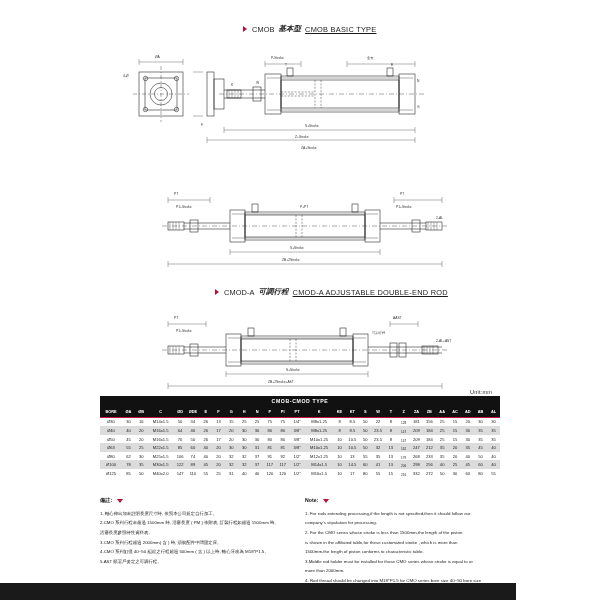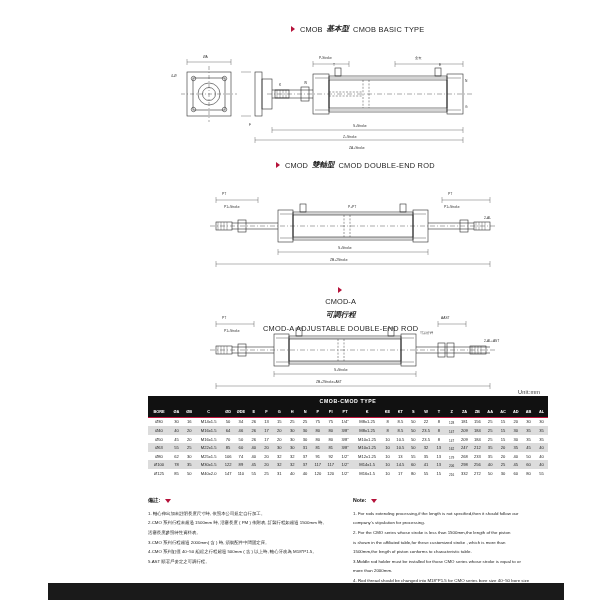--- a/index.html
+++ b/index.html
@@ -7,21 +7,20 @@
     margin: 0; padding: 0;
     width: 600px; height: 600px;
     background: #ffffff;
     font-family: "Liberation Sans", sans-serif;
   }
   #page {
     position: relative;
     width: 516px; height: 600px;
     background: #fff;
     overflow: hidden;
-    margin-left: 48px;
   }
 
   
   .sec-head {
     position: absolute;
     display: flex;
     align-items: center;
     gap: 4px;
     font-size: 7.4px;
     color: #1b1b1b;
@@ -29,21 +28,21 @@
     white-space: nowrap;
   }
   .tri {
     width: 0; height: 0;
     border-top: 3.2px solid transparent;
     border-bottom: 3.2px solid transparent;
     border-left: 4.6px solid #b5123a;
     margin-right: 1px;
   }
   .sec-head .cn { font-weight: bold; font-style: italic; }
-  .sec-head .en { letter-spacing: .25px; }
+  .sec-head .en { letter-spacing: .25px; text-decoration: underline; }
 
   
   .draw { position: absolute; }
   .draw svg { display: block; }
 
   
   .unit {
     position: absolute;
     font-size: 5.6px;
     color: #333;
@@ -226,26 +225,20 @@
         <text x="141" y="42">W</text>
         <text x="170" y="24">T</text>
         <text x="276" y="24">E</text>
         <text x="302" y="40">N</text>
         <text x="302" y="66">G</text>
         <text x="86" y="84">F</text>
       </g>
     </svg>
   </div>
 
-  <div class="sec-head" style="left:228px; top:160px;">
-    <span class="tri"></span>
-    <span>CMOD</span>
-    <span class="cn">雙軸型</span>
-    <span class="en">CMOD DOUBLE-END ROD</span>
-  </div>
 
   <div class="draw" style="left:150px; top:182px;">
     <svg width="310" height="95" viewBox="0 0 310 95">
       <g stroke="#2b2b2b" fill="none" stroke-width="0.6">
 
         <rect x="18" y="40" width="16" height="8"></rect>
         <line x1="20" y1="40" x2="20" y2="48" stroke-width="0.35"></line>
         <line x1="23" y1="40" x2="23" y2="48" stroke-width="0.35"></line>
         <line x1="26" y1="40" x2="26" y2="48" stroke-width="0.35"></line>
         <line x1="29" y1="40" x2="29" y2="48" stroke-width="0.35"></line>
@@ -301,21 +294,21 @@
         <text x="150" y="26">P+PT</text>
         <text x="250" y="13">PT</text>
         <text x="246" y="26">P1+Stroke</text>
         <text x="140" y="67">S+Stroke</text>
         <text x="132" y="79">ZB+2Stroke</text>
         <text x="286" y="37">2-AL</text>
       </g>
     </svg>
   </div>
 
-  <div class="sec-head" style="left:215px; top:287px;flex-direction:column;">
+  <div class="sec-head" style="left:215px; top:287px;">
     <span class="tri"></span>
     <span>CMOD-A</span>
     <span class="cn">可調行程</span>
     <span class="en">CMOD-A ADJUSTABLE DOUBLE-END ROD</span>
   </div>
 
   <div class="draw" style="left:150px; top:308px;">
     <svg width="310" height="90" viewBox="0 0 310 90">
       <g stroke="#2b2b2b" fill="none" stroke-width="0.6">
         <rect x="18" y="38" width="16" height="8"></rect>

